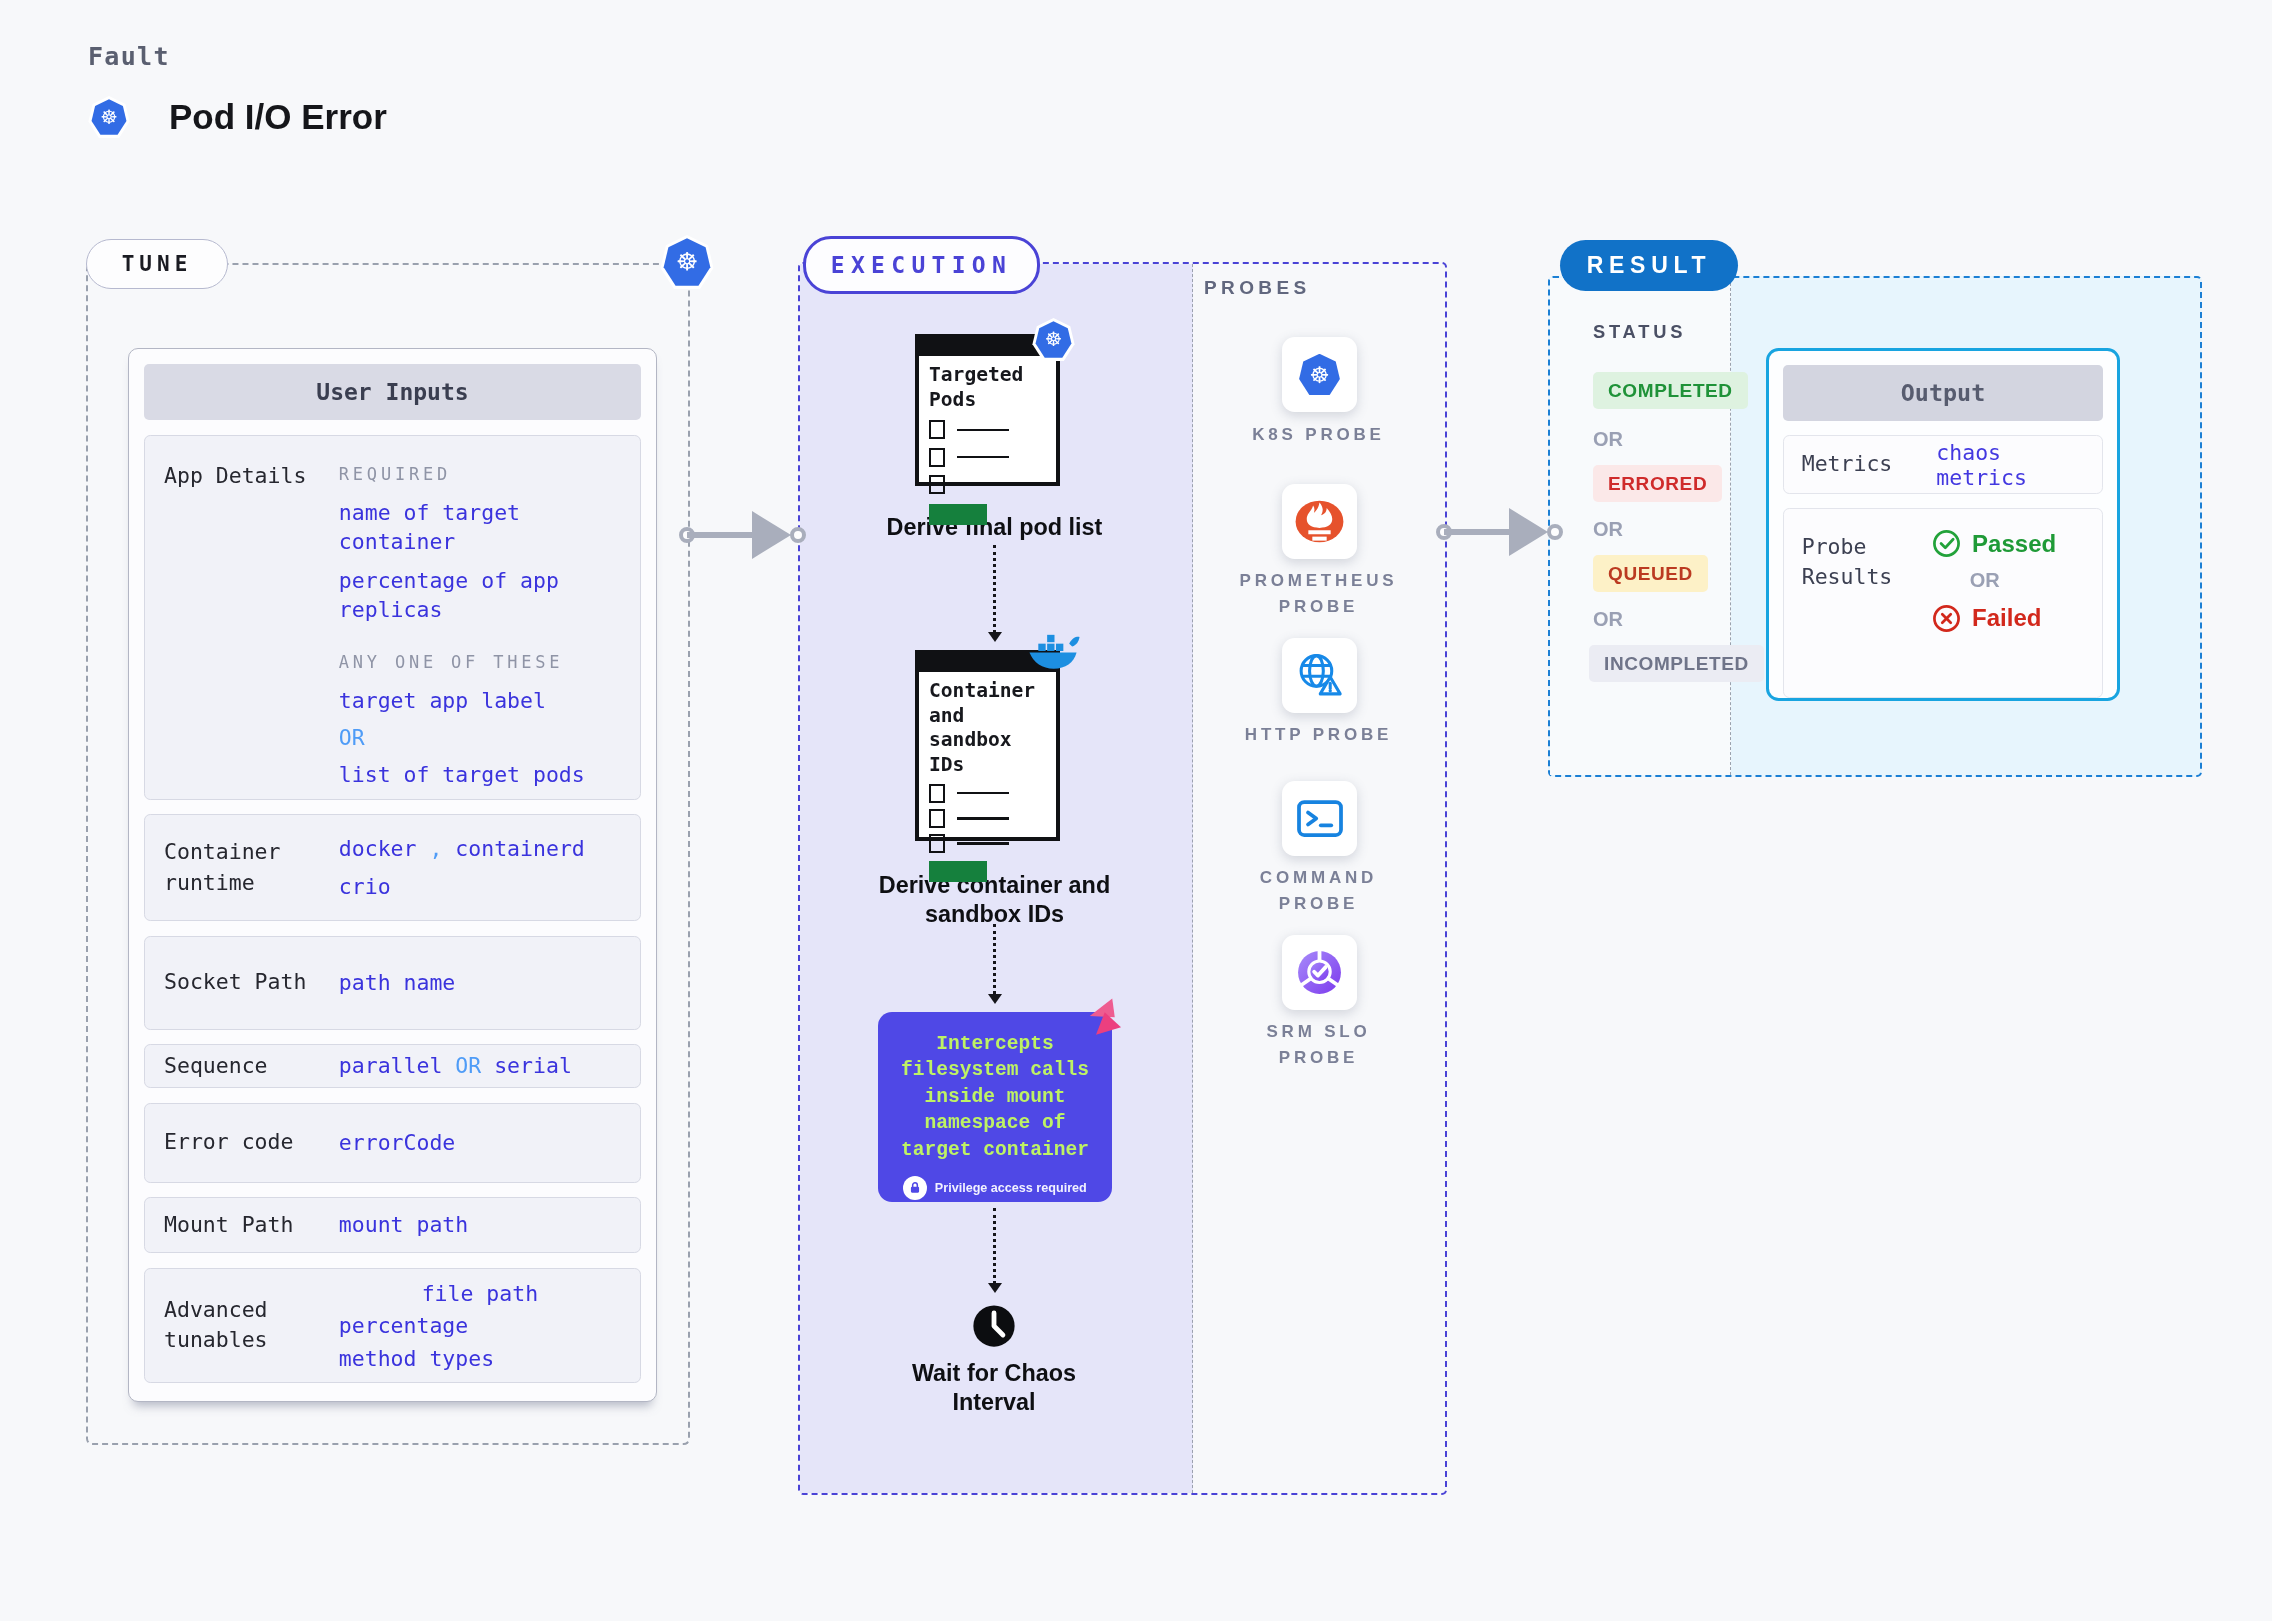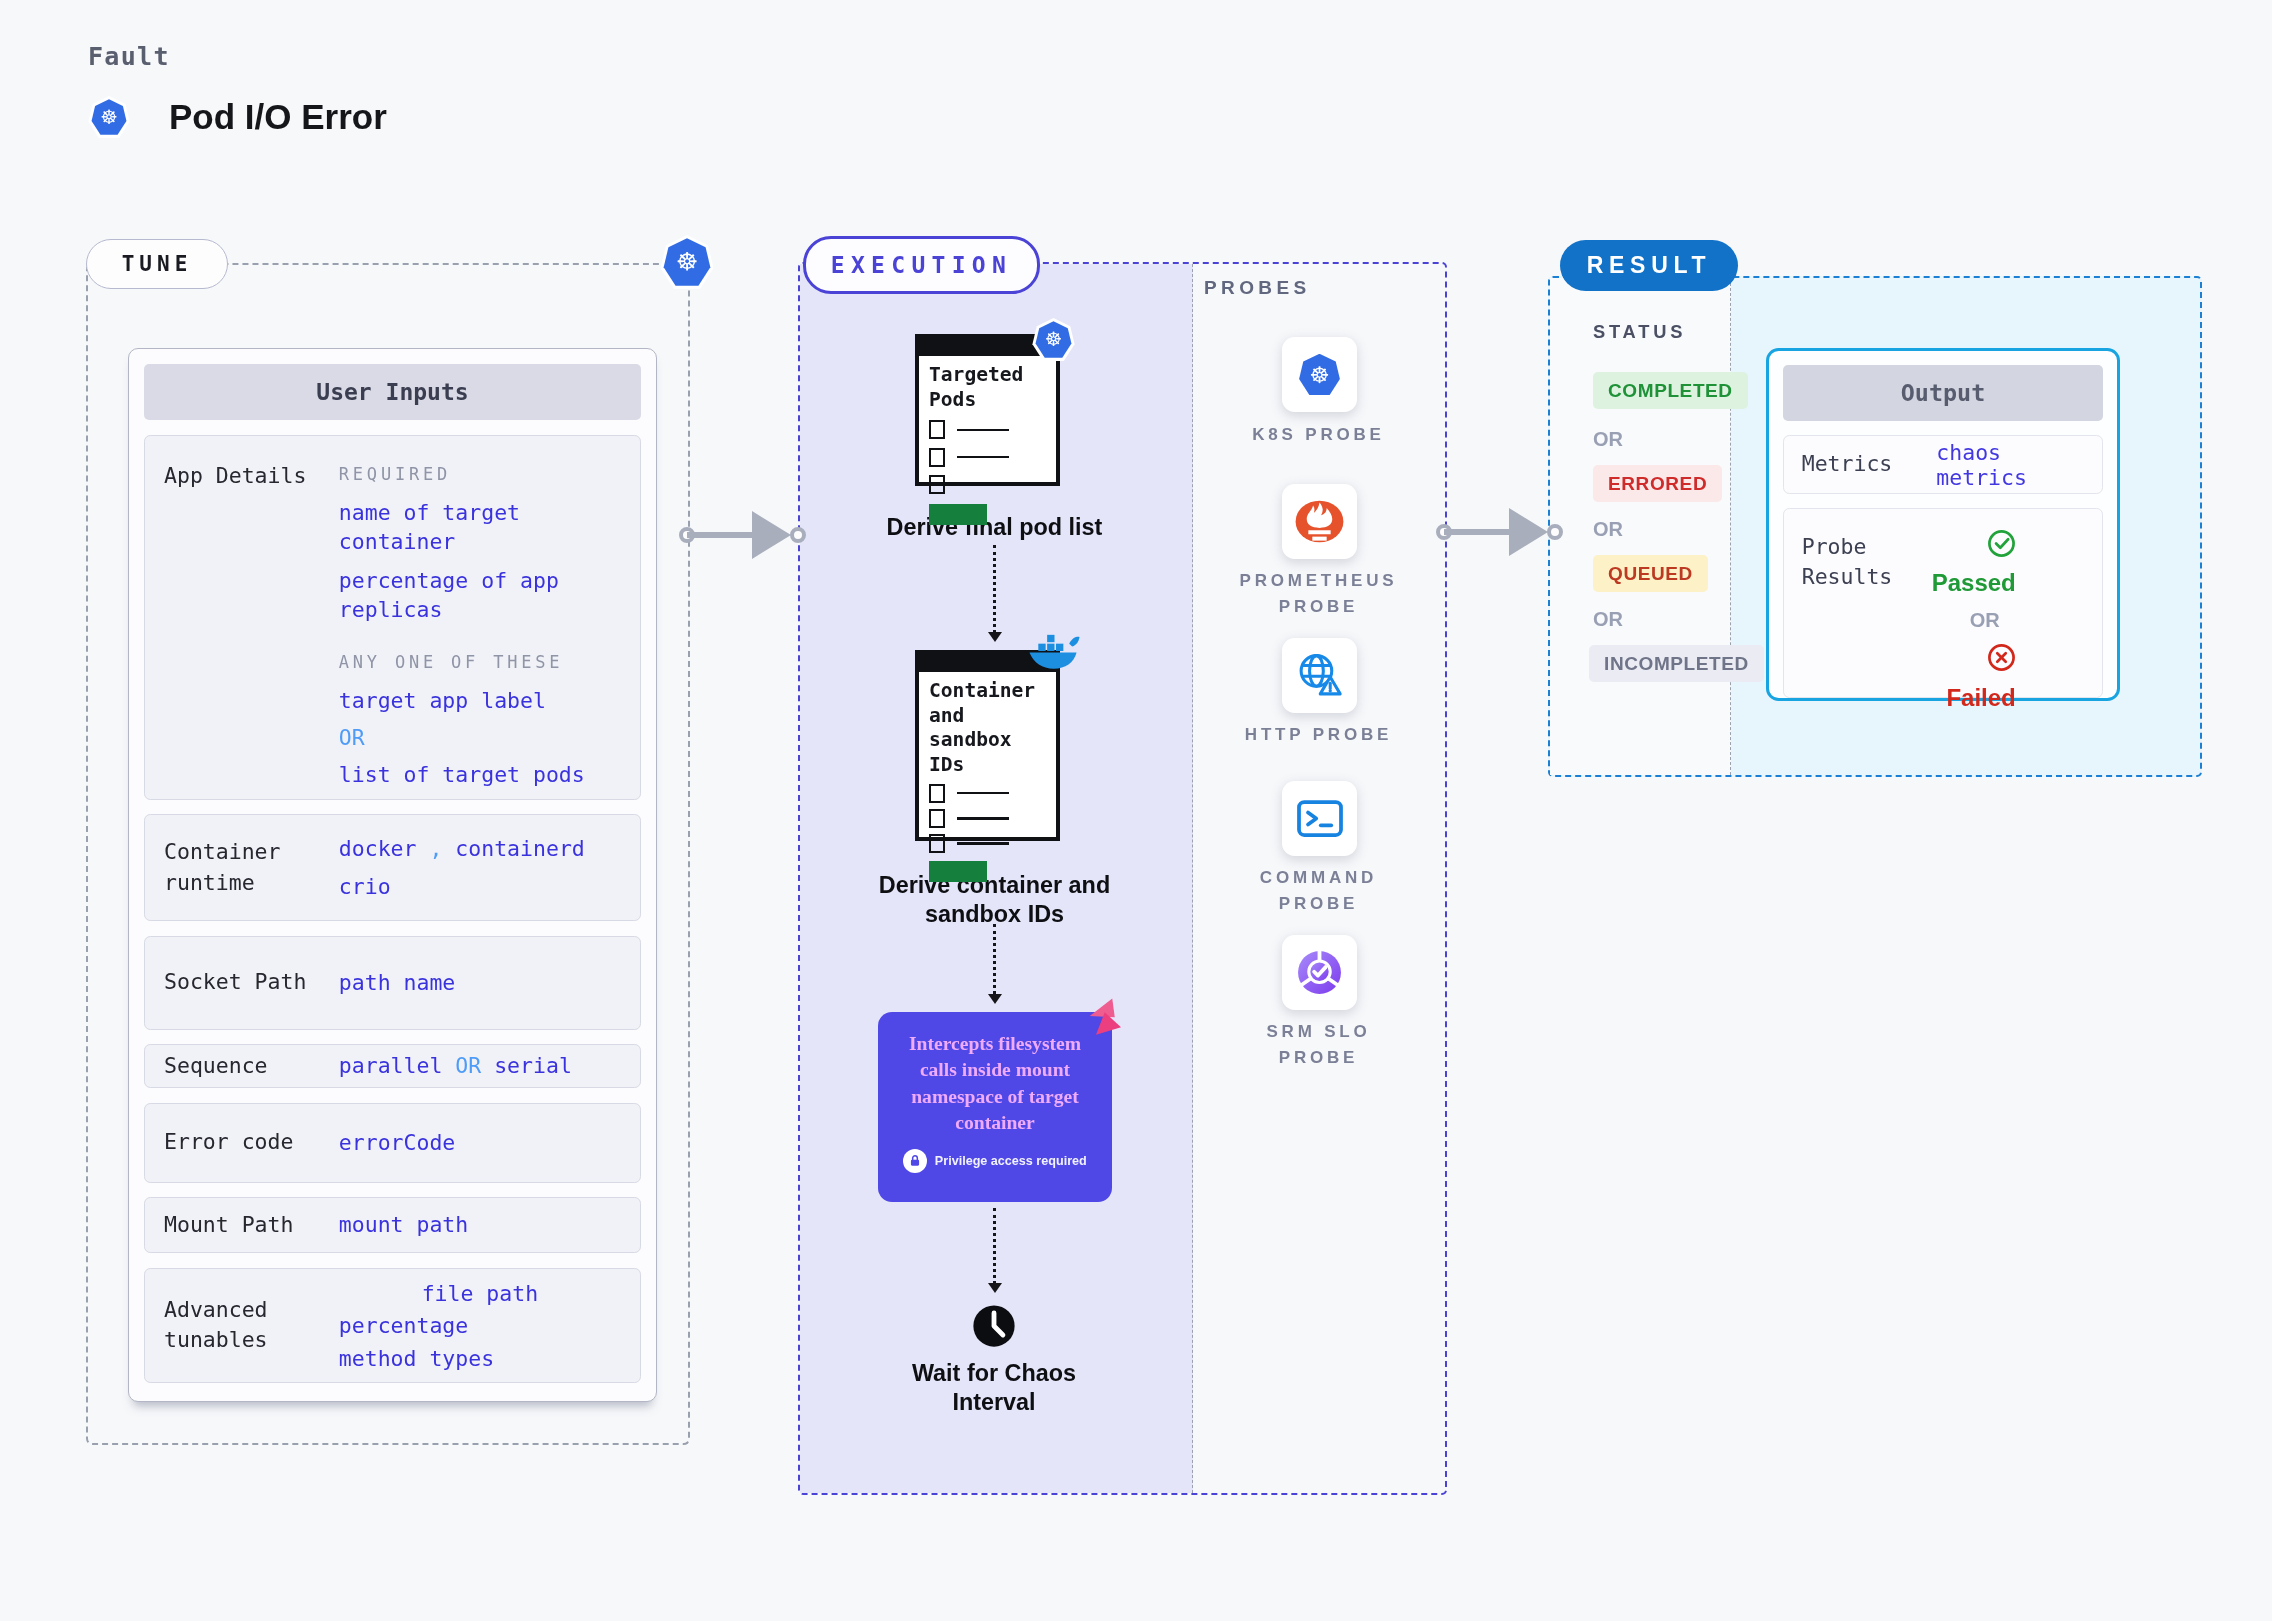--- a/index.html
+++ b/index.html
@@ -67,22 +67,22 @@
   .cb{width:16.4px;height:19px;border:2.5px solid #101114;box-sizing:border-box;flex:none;}
   .cline{width:52px;height:2.5px;background:#101114;}
   .greenbar{width:58px;height:21.5px;background:#15803d;margin-top:10px;}
   .corner-badge{position:absolute;z-index:3;}
   .caption{font-family:"Liberation Sans",sans-serif;font-weight:800;font-size:23.4px;color:#0e0f13;
            text-align:center;line-height:1.25;}
 
   
   .intercept{left:878px;top:1012px;width:234px;height:190px;background:#4f48e6;border-radius:14px;
              box-sizing:border-box;padding:19px 15px 11.4px;text-align:center;z-index:2;}
-  .intercept .itext{font-family:Liberation Serif, serif;font-weight:700;font-size:19.6px;
-                    color:#f0abfc;line-height:1.35;}
+  .intercept .itext{font-family:Liberation Mono, monospace;font-weight:700;font-size:19.6px;
+                    color:#bef264;line-height:1.35;}
   .priv{display:flex;align-items:center;justify-content:center;gap:7.6px;margin-top:12.6px;}
   .lock-circle{width:24px;height:24px;border-radius:50%;background:#fff;display:flex;align-items:center;justify-content:center;}
   .priv-text{font-family:"Liberation Sans",sans-serif;font-size:12.6px;font-weight:600;color:#f2f2ff;}
 
   
   .probes-head{left:1204px;top:277px;font-family:"Liberation Sans",sans-serif;font-size:19px;font-weight:700;
                letter-spacing:4.4px;color:#61677e;}
   .probe-card{left:1282px;width:75px;height:75px;background:#fff;border-radius:12.6px;
               box-shadow:0 3.8px 11.4px rgba(80,90,120,.22);display:flex;align-items:center;justify-content:center;}
   .probe-label{left:1230px;width:177px;text-align:center;font-family:"Liberation Sans",sans-serif;
@@ -102,21 +102,21 @@
   .output-card{left:1766px;top:348px;width:354px;height:353px;background:#fdfeff;border:3.8px solid #18a4e0;
                border-radius:12.6px;box-sizing:border-box;padding:14px;}
   .out-header{height:56px;background:#d3d5e0;border-radius:5px;display:flex;align-items:center;justify-content:center;
               font-size:23.4px;font-weight:600;color:#575c6f;}
   .out-row{border:1.3px solid #e3e5ec;border-radius:6.3px;background:#fcfcfe;margin-top:14px;display:flex;align-items:center;
            box-sizing:border-box;}
   .metrics-row{height:59px;}
   .probe-res-row{height:190px;align-items:flex-start;}
   .out-lbl{font-size:21.5px;color:#3c4052;margin-left:17.7px;line-height:1.4;}
   .metrics-val{font-size:21.5px;color:#4338e0;margin-left:44px;}
-  .passfail{display:flex;align-items:flex-end;gap:11.4px;font-family:"Liberation Sans",sans-serif;font-weight:800;font-size:24px;flex-direction:column;}
+  .passfail{display:flex;align-items:center;gap:11.4px;font-family:"Liberation Sans",sans-serif;font-weight:800;font-size:24px;}
   .passed{color:#1f9a37;} .failed{color:#d2281c;}
 </style>
 </head>
 <body>
 
 <div id="canvas">
 
   <div class="abs kicker">Fault</div>
   <div class="abs title-row">
     <div class="k8s" style="width:42px;height:42px;">

